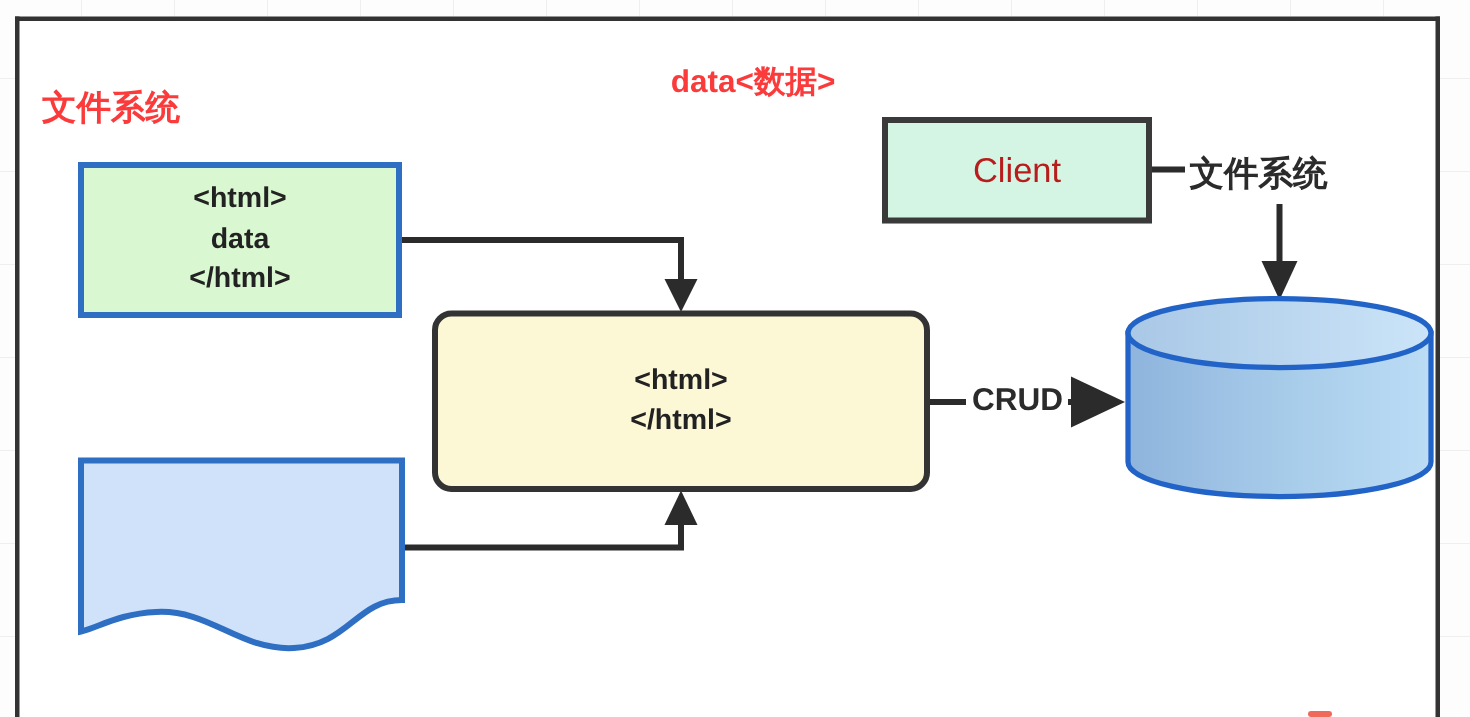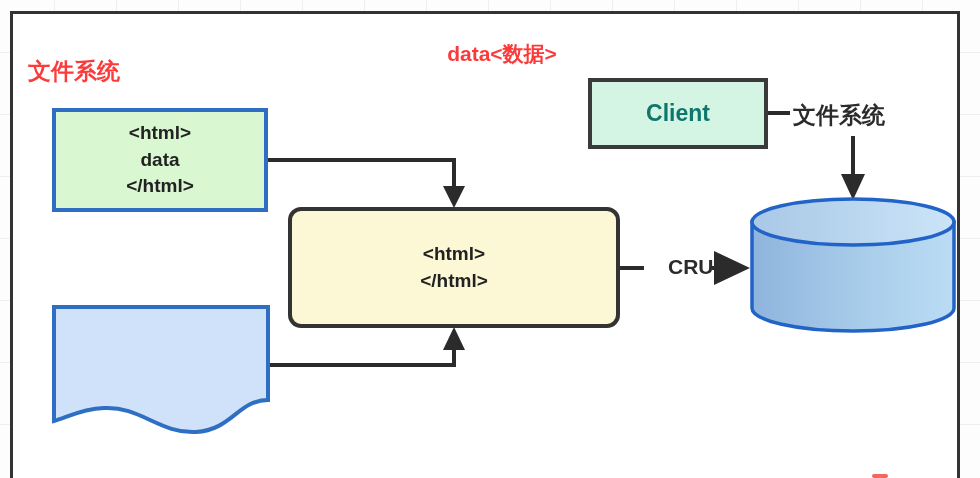--- a/index.html
+++ b/index.html
@@ -35,39 +35,39 @@
   }
   #html-merged{
     left:288px;top:207px;width:332px;height:121px;
     background:#fcf8d6;border:4px solid #333333;border-radius:13px;
     color:#222;font-size:19px;font-weight:bold;line-height:1.42;
   }
   #html-merged u{text-decoration:underline;text-underline-offset:1px;}
   #client-box{
     left:588px;top:78px;width:180px;height:71px;
     background:#d4f5e4;border:4px solid #3a3a3a;
-    color:#0f766e;font-size:23px;font-weight:bold;
+    color:#b91c1c;font-size:23px;font-weight:normal;
   }
 
   #data-doc{left:52px;top:305px;width:218px;height:120px;}
   #data-doc .txt{
     position:absolute;left:0;top:40px;width:100%;
     text-align:center;color:#fb3b3b;font-size:21px;font-weight:bold;margin-left:12px;
   }
 
   #file-system{left:752px;top:199px;width:202px;height:132px;}
   #file-system .txt{
     position:absolute;left:0;top:56px;width:100%;
     color:#fb3b3b;font-size:23px;font-weight:bold;margin-left:28px;
   }
 
   .edge-label{
     position:absolute;color:#2b2b2b;font-weight:bold;white-space:nowrap;
   }
-  #label-crud{left:668px;top:255px;font-size:21px;}
+  #label-crud{left:648px;top:255px;font-size:21px;}
   #label-static{left:793px;top:100px;font-size:23px;}
 
   #red-sliver{
     position:absolute;left:872px;top:474px;width:16px;height:4px;
     background:#f06a5a;border-radius:2px;
   }
 </style>
 </head>
 <body>
 

